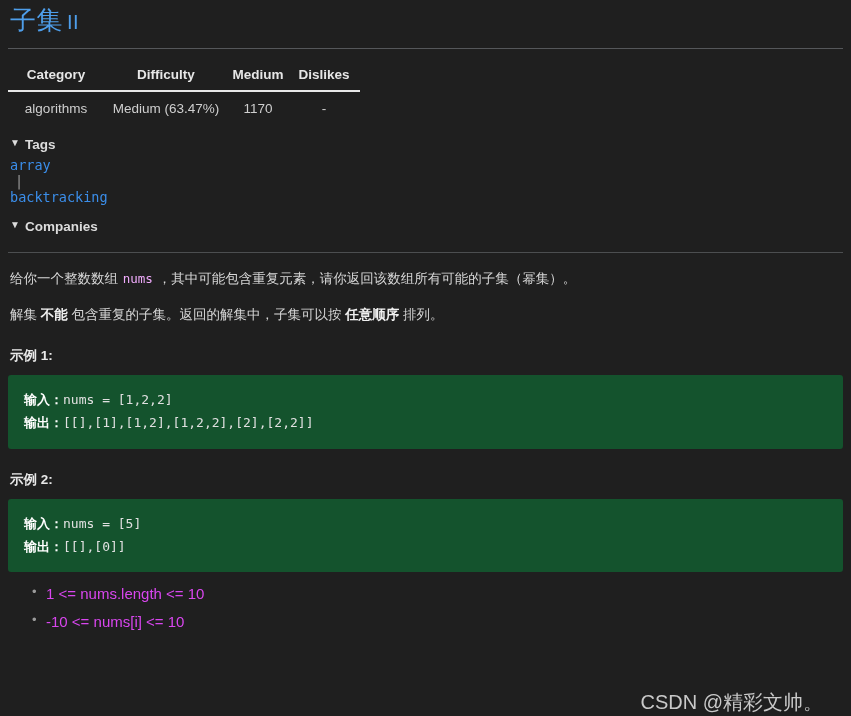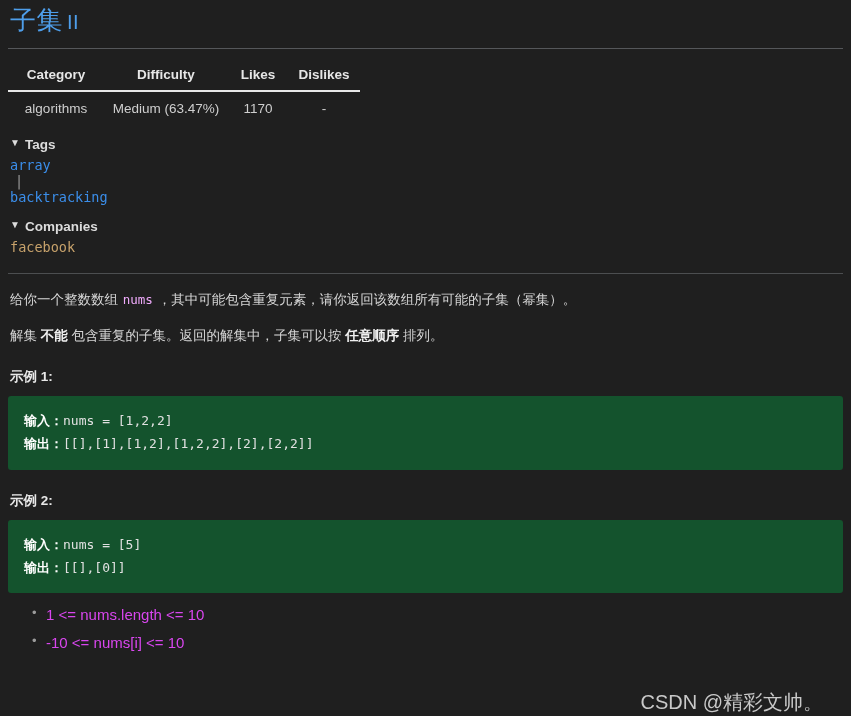--- a/index.html
+++ b/index.html
@@ -221,21 +221,21 @@
     <span>子集</span><span class="title-sup">II</span>
   </h1>
 
   <div class="rule"></div>
 
   <table class="meta-table">
     <thead>
       <tr>
         <th class="col-category">Category</th>
         <th class="col-difficulty">Difficulty</th>
-        <th class="col-likes">Likes</th>
+        <th class="col-likes">Medium</th>
         <th class="col-dislikes">Dislikes</th>
       </tr>
     </thead>
     <tbody>
       <tr>
         <td>algorithms</td>
         <td>Medium (63.47%)</td>
         <td>1170</td>
         <td>-</td>
       </tr>
@@ -252,23 +252,20 @@
       <span class="tag-sep">|</span>
       <a class="tag-link">backtracking</a>
     </div>
   </div>
 
   <div class="section">
     <div class="section-head">
       <span class="caret">▼</span>
       <span>Companies</span>
     </div>
-    <div class="company-row">
-      <a class="company-link">facebook</a>
-    </div>
   </div>
 
   <div class="divider-wrap">
     <div class="rule thin2"></div>
   </div>
 
   <p class="para">
     <span>给你一个整数数组 </span><code class="inline">nums</code><span> ，其中可能包含重复元素，请你返回该数组所有可能的子集（幂集）。</span>
   </p>
 

